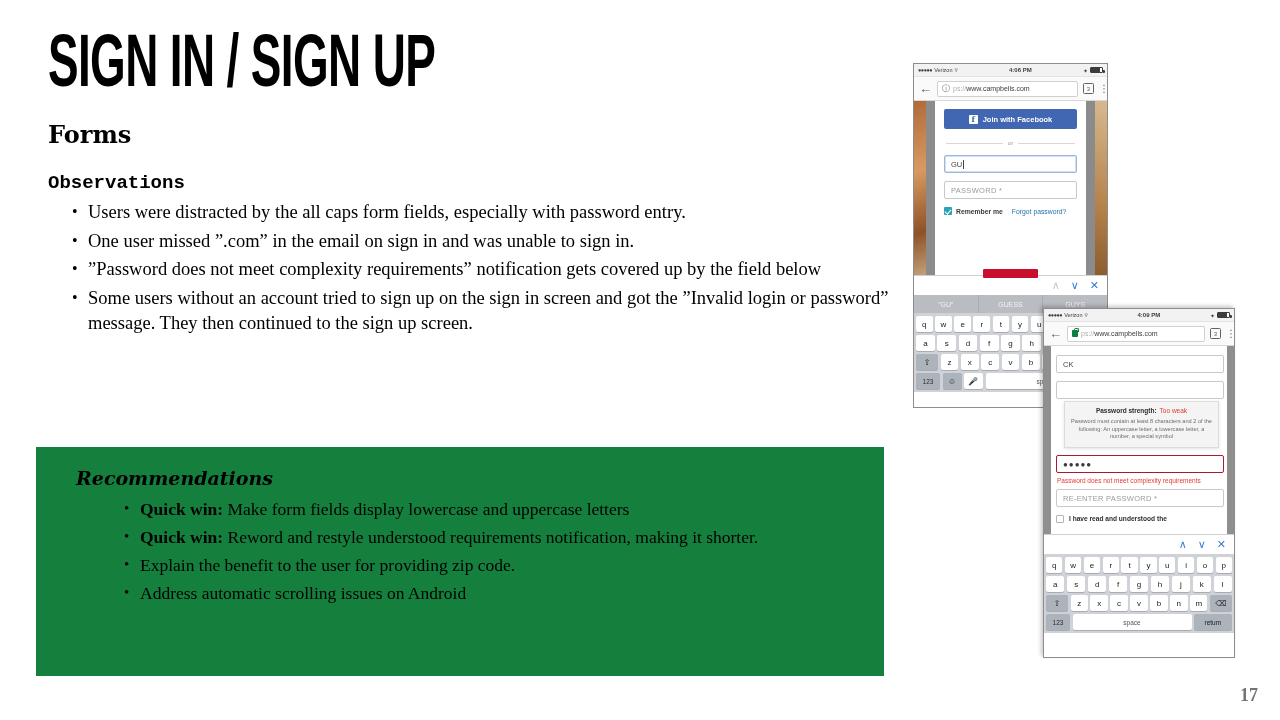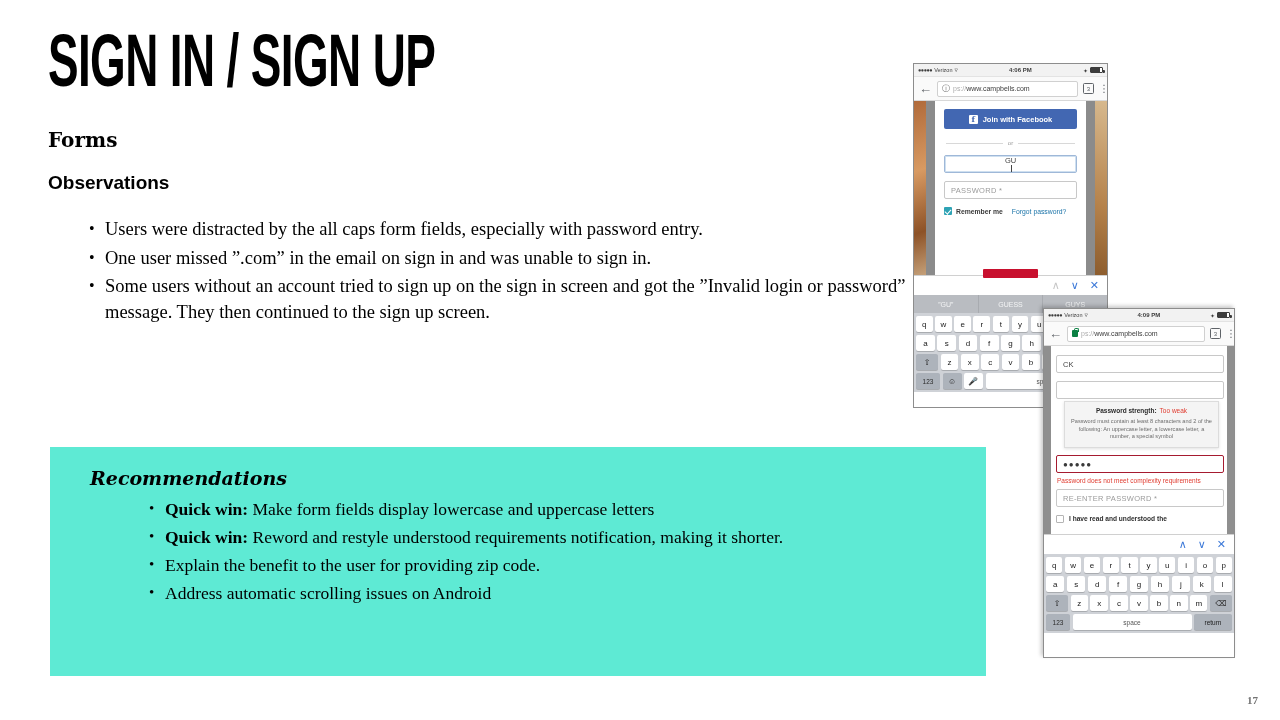--- a/index.html
+++ b/index.html
@@ -19,82 +19,82 @@
     font-weight:bold;
     font-size:74px;
     line-height:74px;
     letter-spacing:-1px;
     transform:scaleX(0.62);
     transform-origin:left top;
     color:#000;
     white-space:nowrap;
   }
   .slide-subtitle{
-    position:absolute; left:48px; top:128px;
+    position:absolute; left:48px; top:120px;
     font-family:"DejaVu Serif", serif;
-    font-weight:bold; font-size:20px; color:#000;
+    font-weight:bold; font-size:24px; color:#000;
   }
   .section-heading{
     position:absolute; left:48px; top:172px;
-    font-family:Liberation Sans, sans-serif;
+    font-family:Liberation Mono, monospace;
     font-weight:bold; font-size:19px; color:#000;
   }
 
   ul.obs{
     position:absolute; left:66px; top:200px; width:830px;
-    margin:17px; padding:0 0 0 22px;
+    margin:0; padding:0 0 0 22px;
     list-style:none;
   }
   ul.obs li{
     position:relative;
     font-family:"Liberation Serif", serif;
     font-size:18.5px;
     line-height:25.5px;
     color:#000;
     margin:0 0 3px 0;
   }
   ul.obs li::before{
     content:"\2022";
     position:absolute; left:-16px; top:-1px;
     font-size:16px;
   }
 
   
   .rec-panel{
-    position:absolute; left:50px; top:447px;
-    width:936px; height:229px;
-    background:#5eead4;
+    position:absolute; left:36px; top:447px;
+    width:848px; height:229px;
+    background:#15803d;
   }
   .rec-title{
     position:absolute; left:40px; top:20px;
     font-family:"DejaVu Serif", serif;
     font-style:italic; font-weight:bold;
     font-size:19px; color:#000;
   }
   ul.recs{
     position:absolute; left:78px; top:50px; width:740px;
     margin:0; padding:0 0 0 22px; list-style:none;
   }
   ul.recs li{
     position:relative;
     font-family:"Liberation Serif", serif;
     font-size:17.5px; line-height:25px; color:#000;
-    margin:0 0 3px 15px;
+    margin:0 0 3px 4px;
   }
   ul.recs li::before{
     content:"\2022";
     position:absolute; left:-16px; top:-1px;
     font-size:15px;
   }
   ul.recs b{ font-weight:bold; }
 
   .page-num{
     position:absolute; right:22px; bottom:14px;
     font-family:"Liberation Serif", serif;
-    font-size:11px; color:#737373;font-weight:bold;
+    font-size:18px; color:#737373;font-weight:bold;
   }
 
   
   .phone{
     position:absolute;
     background:#ffffff;
     border:1px solid #8d8d8d;
     overflow:hidden;
     font-family:"Liberation Sans", sans-serif;
   }
@@ -169,21 +169,21 @@
     display:flex; align-items:center; gap:5px; margin:11px 2px 9px 2px;
     color:#9a9a9a; font-size:6px;
   }
   .or-row .ln{ flex:1; height:1px; background:#d8d8d8; }
 
   .field{
     height:18px; border:1px solid #c8c8c8; border-radius:2px; background:#fff;
     display:flex; align-items:center; padding:0 6px;
     font-size:7.5px; color:#444; margin-bottom:8px;
   }
-  .field.focused{ border-color:#9fb8d8; box-shadow:0 0 0 1px #cfe0f0 inset;flex-direction:column; }
+  .field.focused{ border-color:#9fb8d8; box-shadow:0 0 0 1px #cfe0f0 inset; }
   .field .ph{ color:#9b9b9b; letter-spacing:.3px; }
   .caret{ width:1px;height:9px;background:#444;margin-left:1px; }
 
   .remember-row{ display:flex; align-items:center; gap:4px; font-size:6.8px; margin-top:2px;}
   .cbx{ width:8px;height:8px;background:#2ea3b5;border-radius:1px;position:relative;flex:none;}
   .cbx::after{content:"";position:absolute;left:2px;top:0.5px;width:2.5px;height:5px;border:1.2px solid #fff;border-top:none;border-left:none;transform:rotate(42deg);}
   .rm-label{ color:#3a3a3a; font-weight:bold; }
   .forgot{ color:#1a73a8; margin-left:5px; }
 
   .signin-btn{
@@ -250,20 +250,21 @@
 </head>
 <body>
 
 <div class="slide-title">SIGN IN / SIGN UP</div>
 <div class="slide-subtitle">Forms</div>
 <div class="section-heading">Observations</div>
 
 <ul class="obs">
   <li>Users were distracted by the all caps form fields, especially with password entry.</li>
   <li>One user missed ”.com” in the email on sign in and was unable to sign in.</li>
+  <li>”Password does not meet complexity requirements” notification gets covered up by the field below</li>
   <li>Some users without an account tried to sign up on the sign in screen and got the ”Invalid login or password” message. They then continued to the sign up screen.</li>
 </ul>
 
 <div class="rec-panel">
   <div class="rec-title">Recommendations</div>
   <ul class="recs">
     <li><b>Quick win:</b><span> Make form fields display lowercase and uppercase letters</span></li>
     <li><b>Quick win:</b><span> Reword and restyle understood requirements notification, making it shorter.</span></li>
     <li><span>Explain the benefit to the user for providing zip code.</span></li>
     <li><span>Address automatic scrolling issues on Android</span></li>

